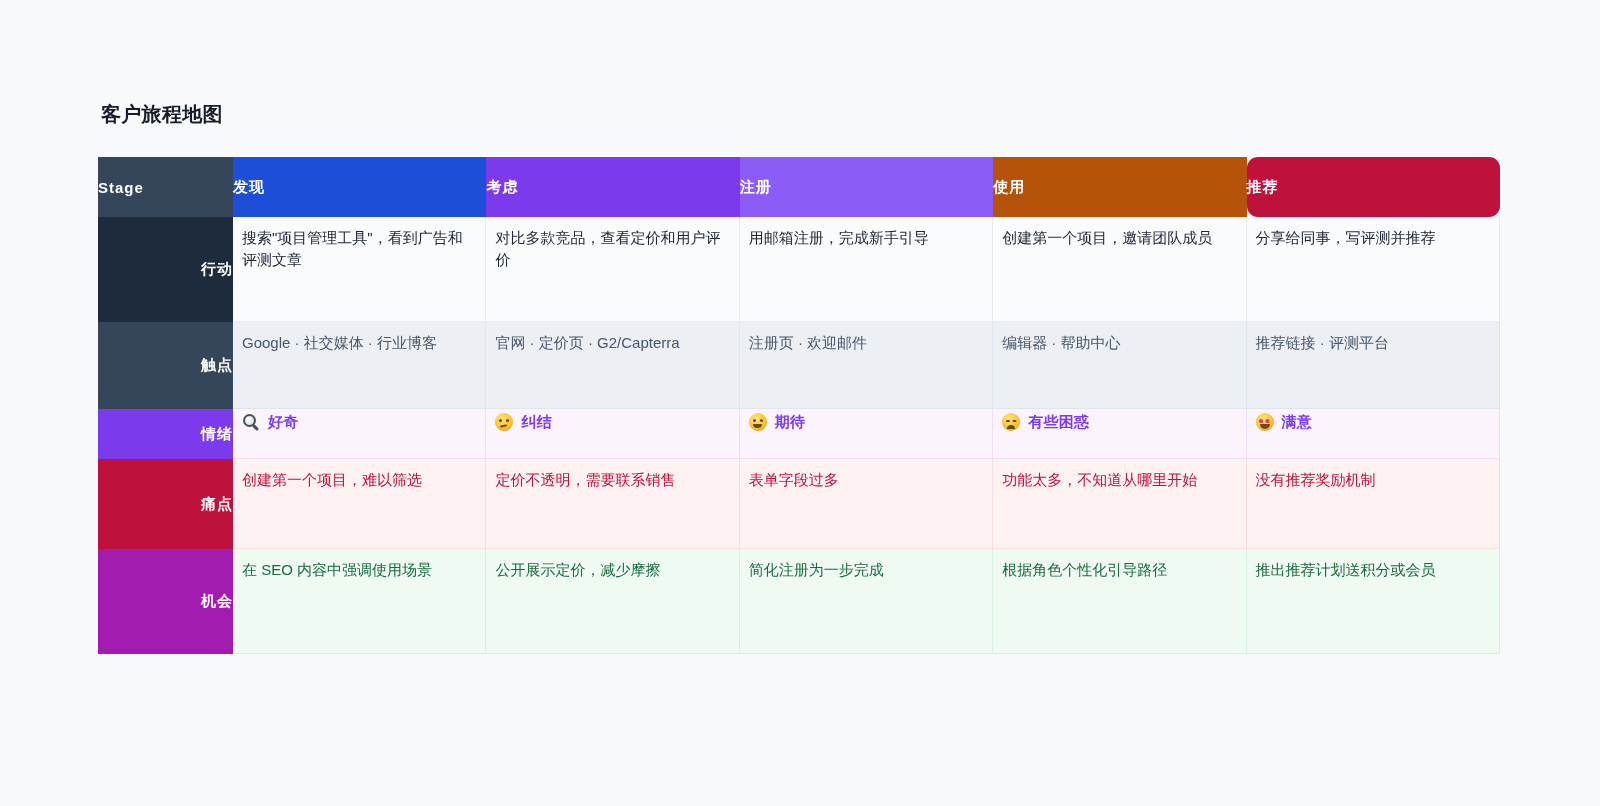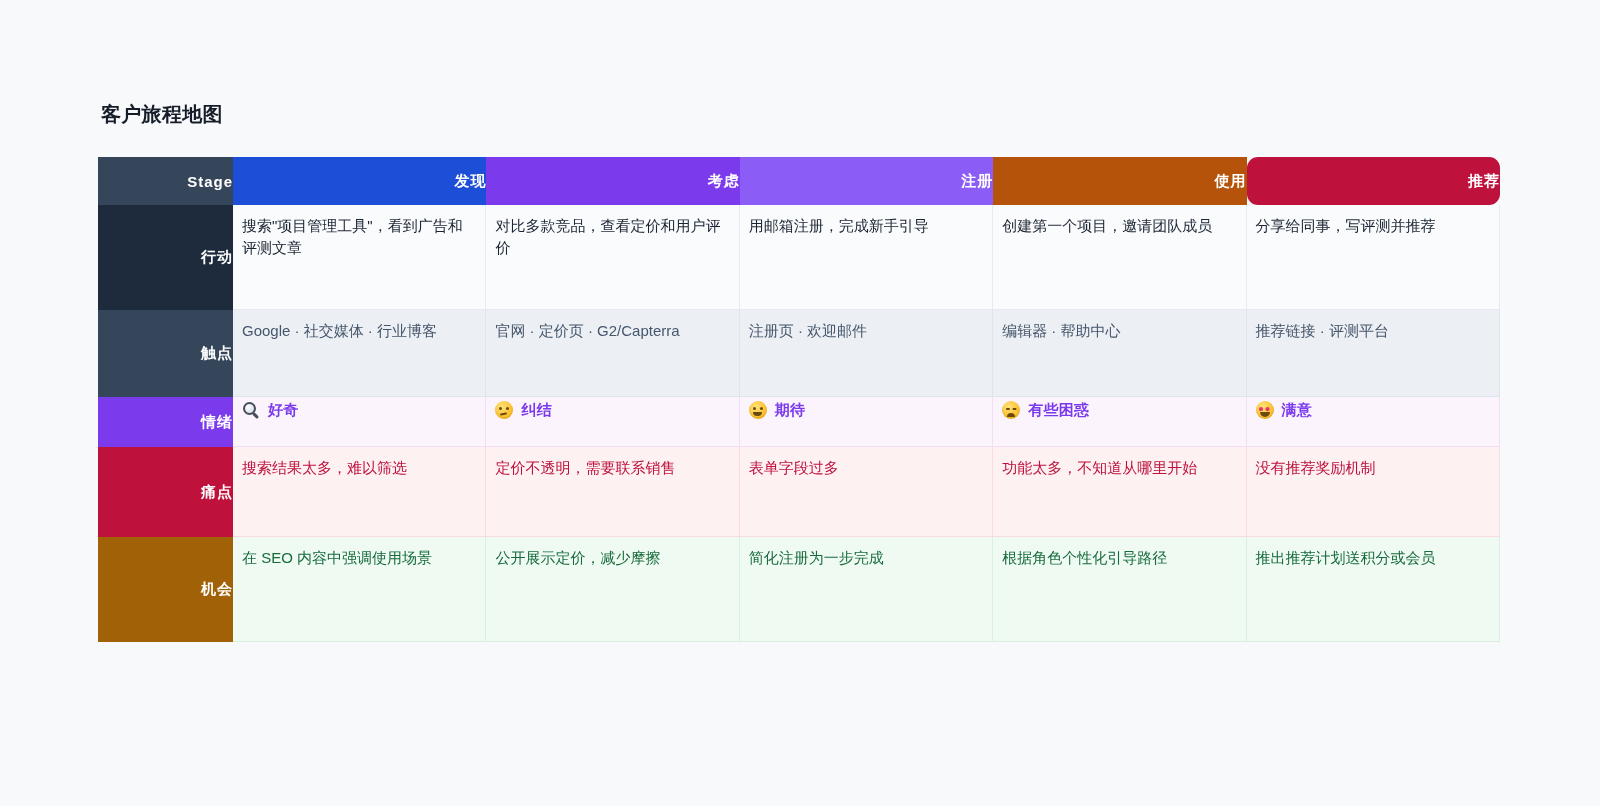--- a/index.html
+++ b/index.html
@@ -28,25 +28,25 @@
   }
   table.journey {
     margin-top: 29px;
     width: 1402px;
     table-layout: fixed;
     border-collapse: separate;
     border-spacing: 0;
   }
   col.c-stage { width: 135px; }
   thead th {
-    height: 48px;
+    height: 60px;
     color: #ffffff;
     font-size: 15px;
     font-weight: 700;
-    text-align: right;
+    text-align: left;
     vertical-align: middle;
     letter-spacing: 1px;
   }
   tbody th.row-label {
     color: #ffffff;
     font-size: 15px;
     font-weight: 700;
     text-align: right;
     vertical-align: middle;
     letter-spacing: 1px;
@@ -188,28 +188,28 @@
         </td>
         <td>
           <span class="emoji" data-emoji="steam"></span><span class="emotion-text">有些困惑</span>
         </td>
         <td>
           <span class="emoji" data-emoji="heart-eyes"></span><span class="emotion-text">满意</span>
         </td>
       </tr>
       <tr class="row-painpoints">
         <th class="row-label" style="background: rgb(190, 18, 60); padding-left: 23px;">痛点</th>
-        <td>搜索结果太多，难以筛选</td>
+        <td>创建第一个项目，难以筛选</td>
         <td>定价不透明，需要联系销售</td>
         <td>表单字段过多</td>
         <td>功能太多，不知道从哪里开始</td>
         <td>没有推荐奖励机制</td>
       </tr>
       <tr class="row-opportunities">
-        <th class="row-label" style="background: #a16207;">机会</th>
+        <th class="row-label" style="background: #a21caf;">机会</th>
         <td>在 SEO 内容中强调使用场景</td>
         <td>公开展示定价，减少摩擦</td>
         <td>简化注册为一步完成</td>
         <td>根据角色个性化引导路径</td>
         <td>推出推荐计划送积分或会员</td>
       </tr>
     </tbody>
   </table>
 </div>
 

